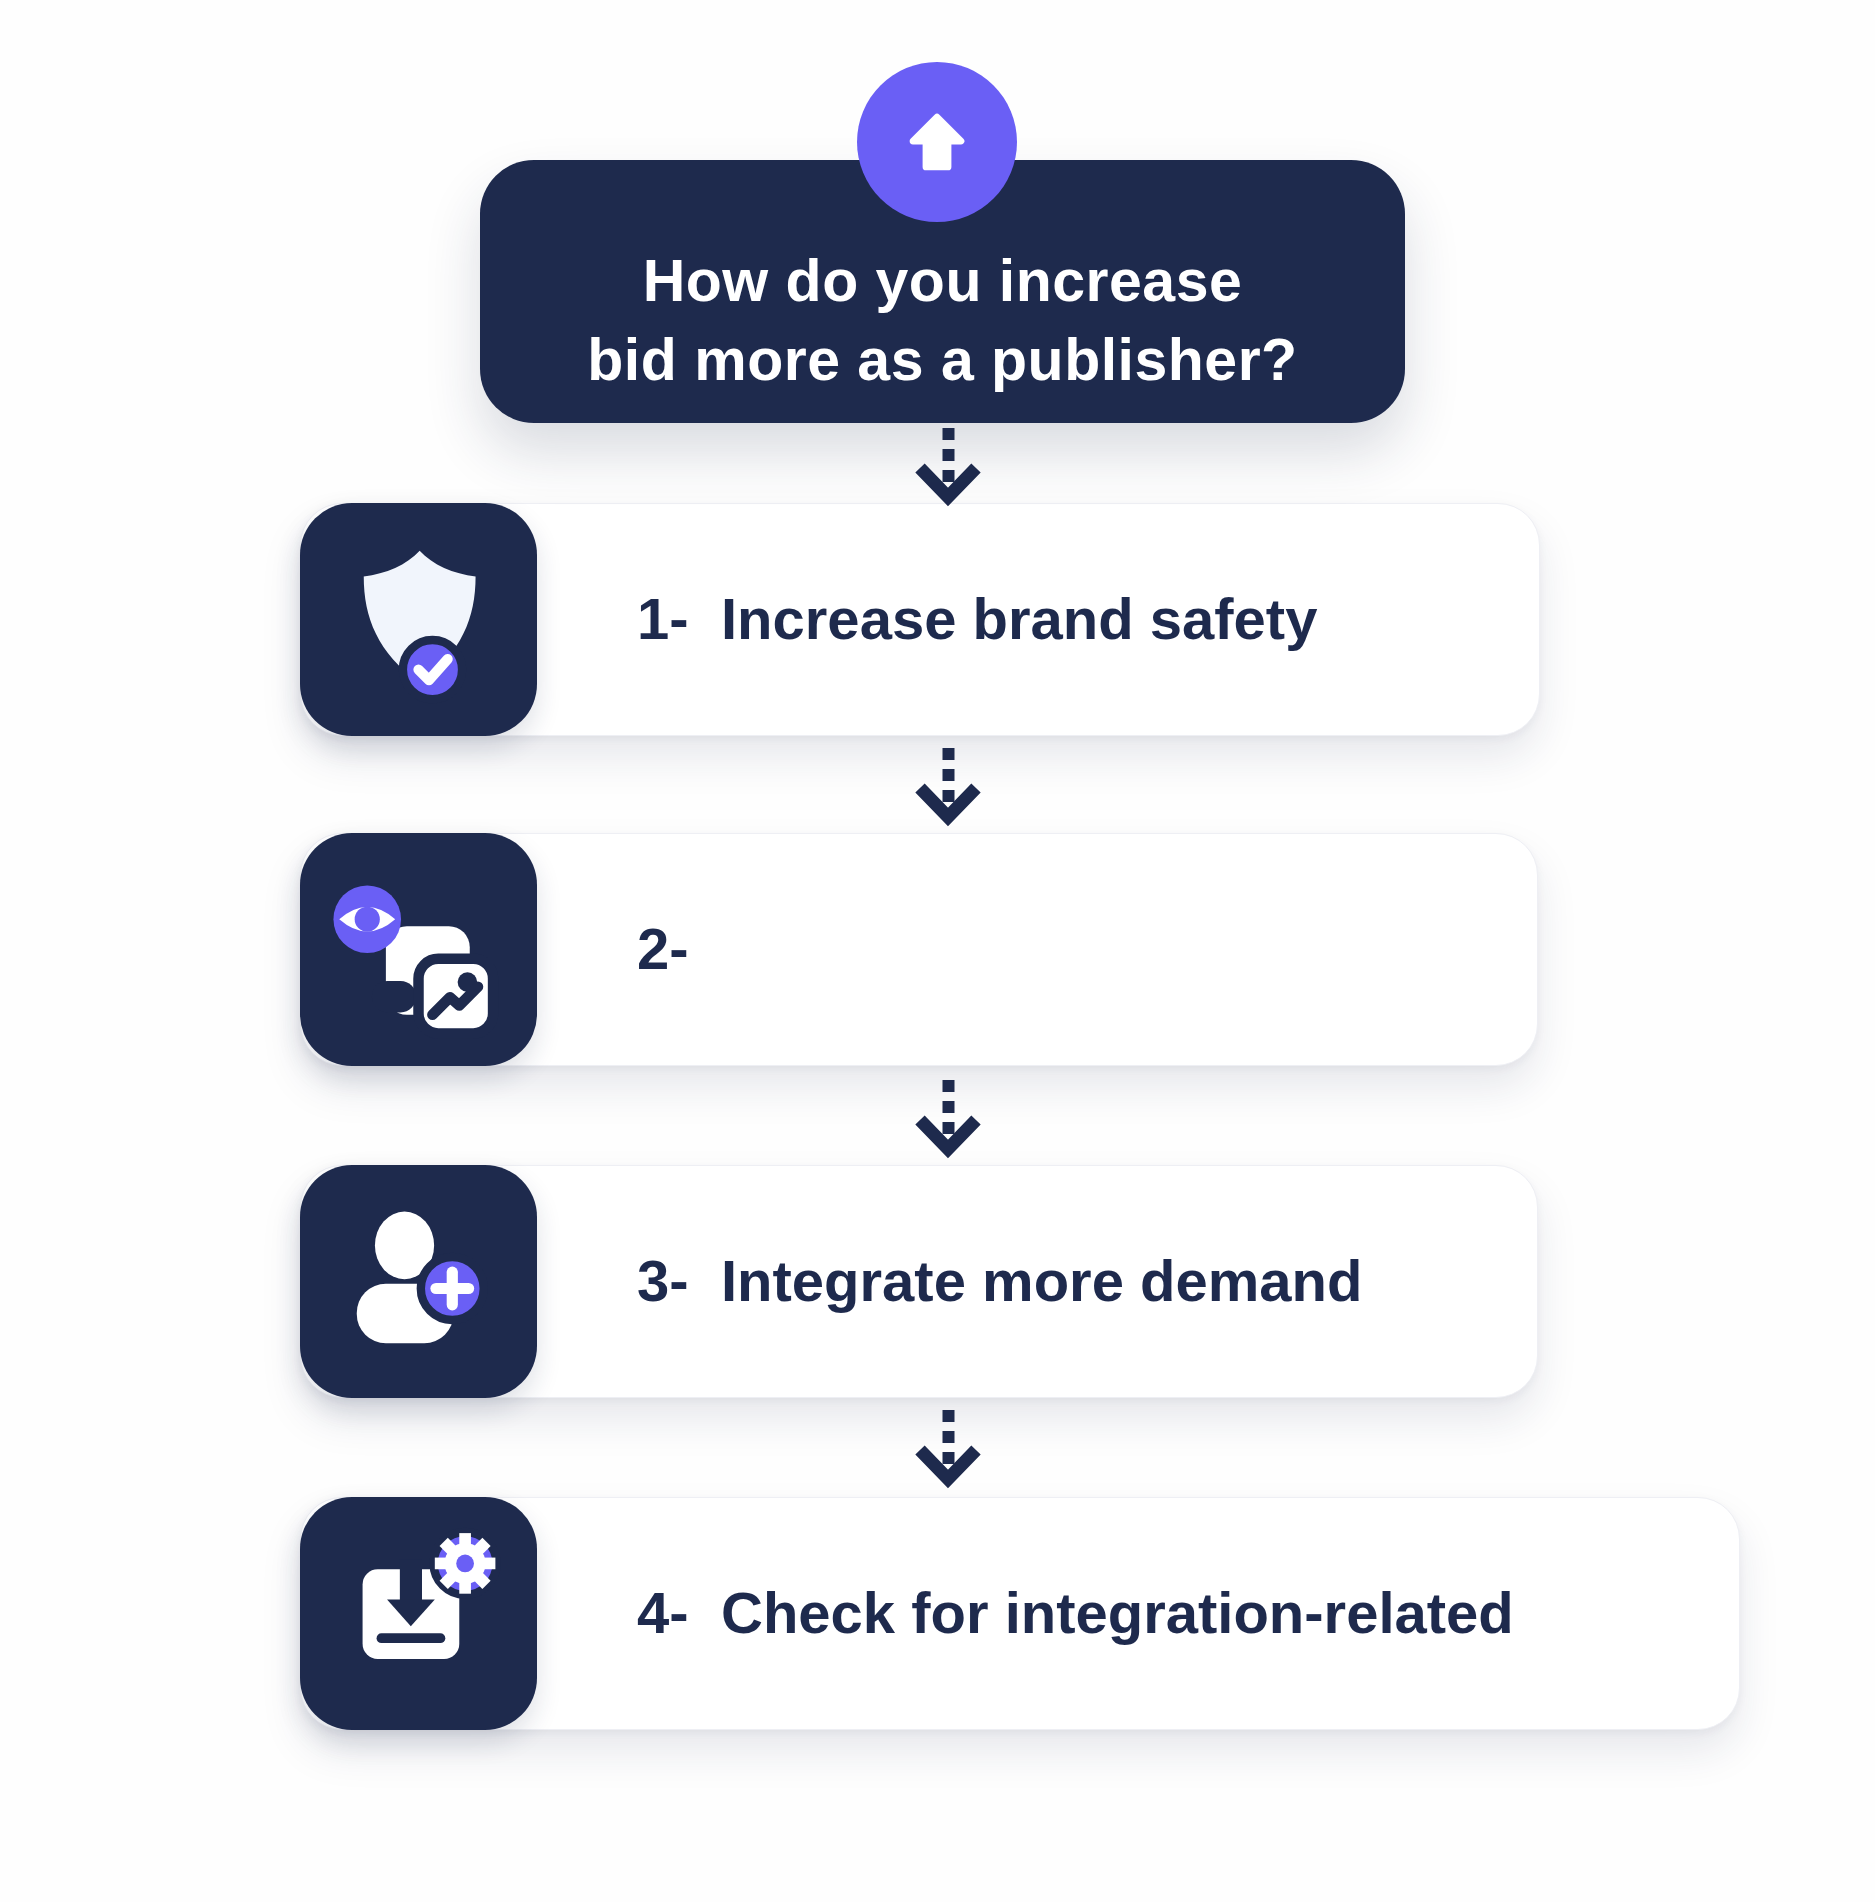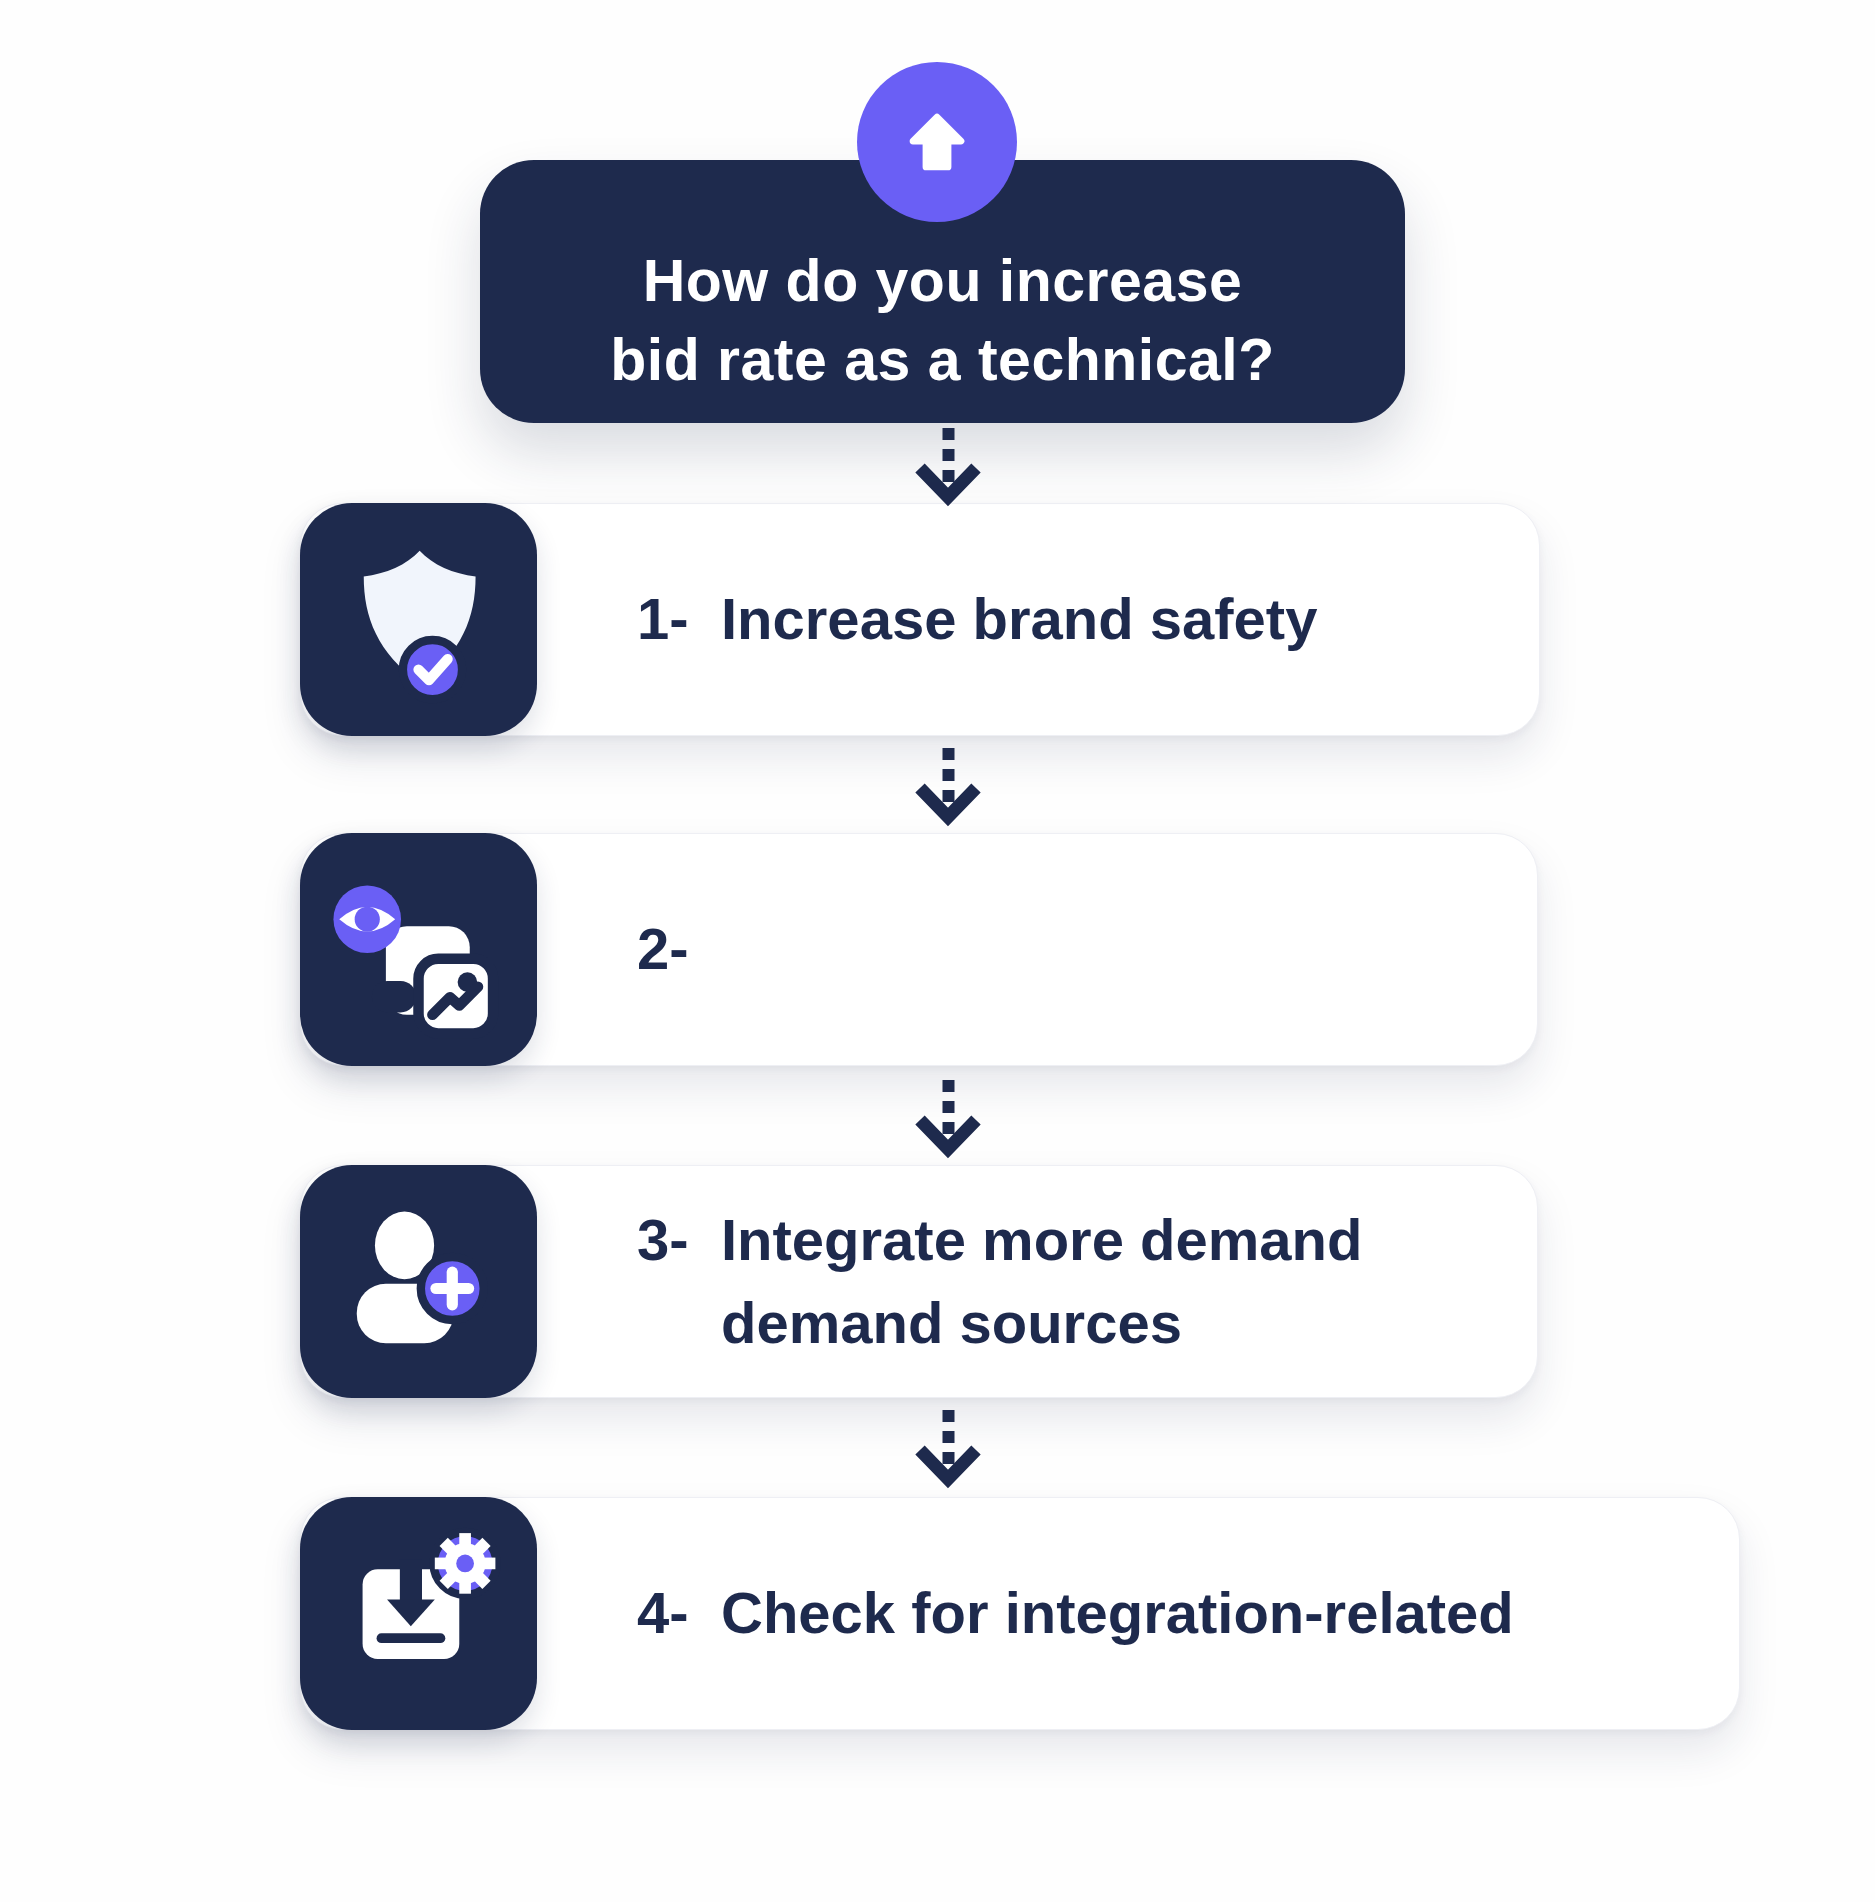--- a/index.html
+++ b/index.html
@@ -90,21 +90,21 @@
 
   <div class="hero-circle">
     <svg width="96" height="96" viewBox="0 0 100 100">
       <path d="M50 24 L75 49 L61.5 49 L61.5 76 L38.5 76 L38.5 49 L25 49 Z" fill="#ffffff" stroke="#ffffff" stroke-width="7" stroke-linejoin="round"></path>
     </svg>
   </div>
 
   <div class="hero-box">
     <div class="hero-title">
       <div>How do you increase</div>
-      <div>bid rate as a technical?</div>
+      <div>bid more as a publisher?</div>
     </div>
   </div>
 
   <svg class="connector" style="left:913px;top:428px" width="70" height="80" viewBox="0 0 70 80">
     <g fill="var(--navy)">
       <rect x="29.5" y="0" width="12" height="12"></rect>
       <rect x="29.5" y="21" width="12" height="12"></rect>
       <rect x="29.5" y="42" width="12" height="12"></rect>
     </g>
     <polyline points="7,40 35,69 63,40" fill="none" stroke="var(--navy)" stroke-width="13"></polyline>
@@ -175,21 +175,20 @@
       </svg>
     </div>
   </div>
 
   <div class="step" style="top:1165px;width:1238px">
     <div class="step-card">
       <div class="step-text">
         <span class="step-prefix">3-</span>
         <span class="step-lines">
           <div>Integrate more demand</div>
-          <div>demand sources</div>
         </span>
       </div>
     </div>
     <div class="step-icon">
       <svg width="237" height="233" viewBox="0 0 100 100">
         <ellipse cx="44" cy="34.5" rx="12.7" ry="14.5" fill="#ffffff"></ellipse>
         <rect x="23.5" y="51" width="41.5" height="25.5" rx="12.5" fill="#ffffff"></rect>
         <circle cx="64.5" cy="53" r="13.5" fill="var(--purple)" stroke="var(--navy)" stroke-width="3.6"></circle>
         <line x1="57.5" y1="53" x2="71.5" y2="53" stroke="#ffffff" stroke-width="4.8" stroke-linecap="round"></line>
         <line x1="64.5" y1="46" x2="64.5" y2="60" stroke="#ffffff" stroke-width="4.8" stroke-linecap="round"></line>

